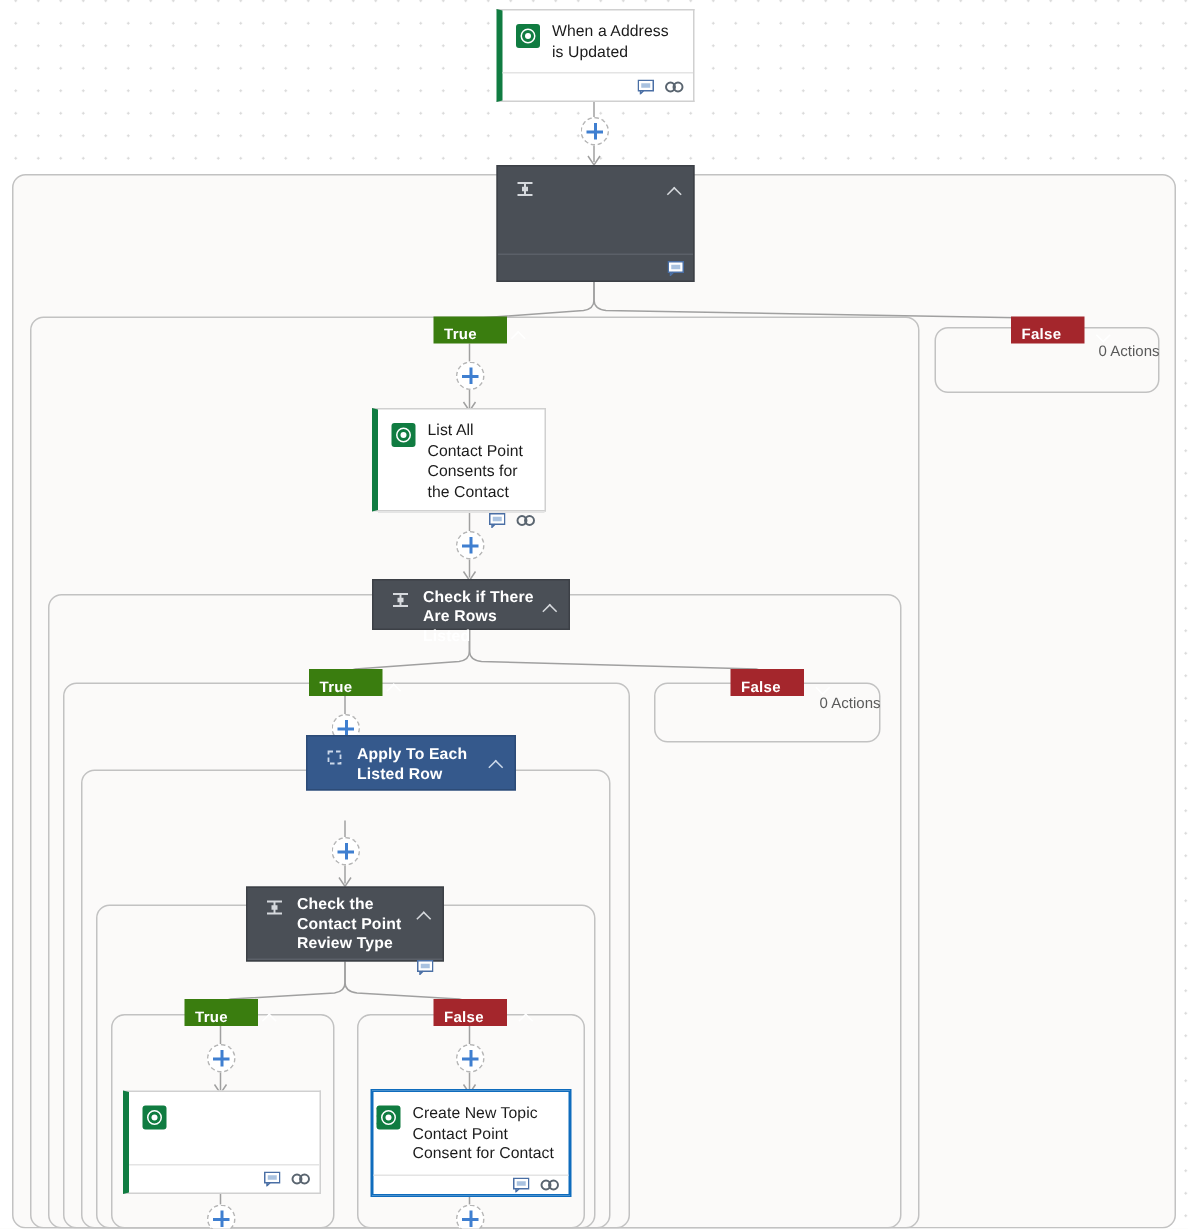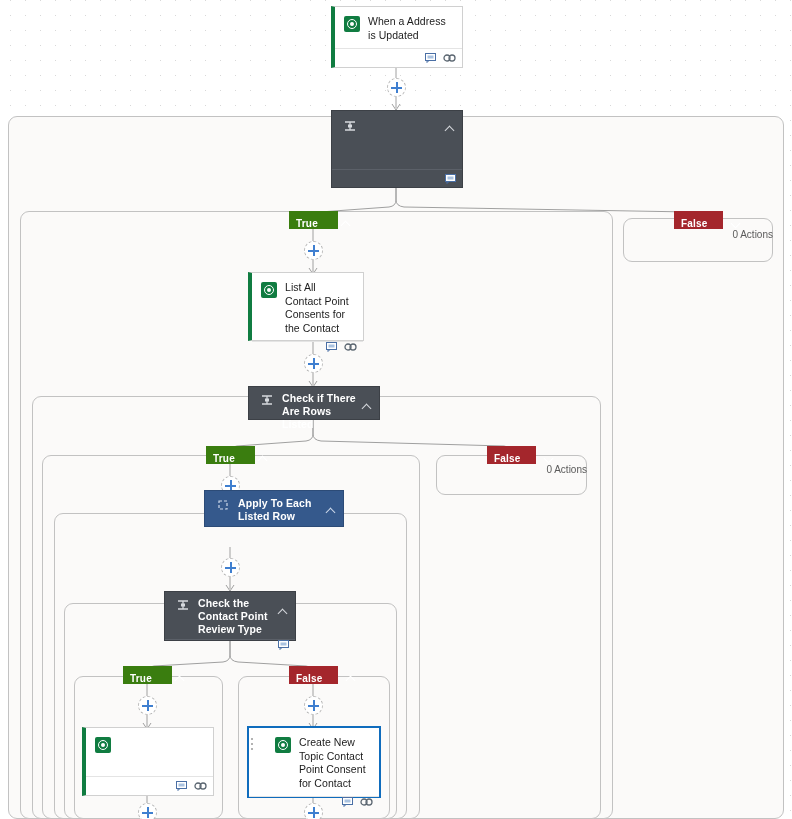--- a/index.html
+++ b/index.html
@@ -342,21 +342,21 @@
       </svg>
     </div>
   </div>
 
   <div class="card connector selected" style="left:248px;top:727px;width:132px;height:70px;">
     <div class="drag-dots">
       <i></i>
         <i></i>
         <i></i>
     </div>
-    <div class="body" style="padding-left:24px;border-radius:14px;">
+    <div class="body" style="padding-left:0;border-radius:14px;">
       <span class="ico">
         <span class="ring"></span>
           <span class="dot"></span>
       </span>
       <span class="title">Create New Topic Contact Point Consent for Contact</span>
     </div>
     <div class="foot">
       <svg width="11" height="10" viewBox="0 0 11 10">
         <rect x="0.5" y="0.5" width="10" height="7" fill="#fff" stroke="#4a6fa5" stroke-width="1"></rect>
         <rect x="2.5" y="2.5" width="6" height="3" fill="#a9c2e0"></rect>

